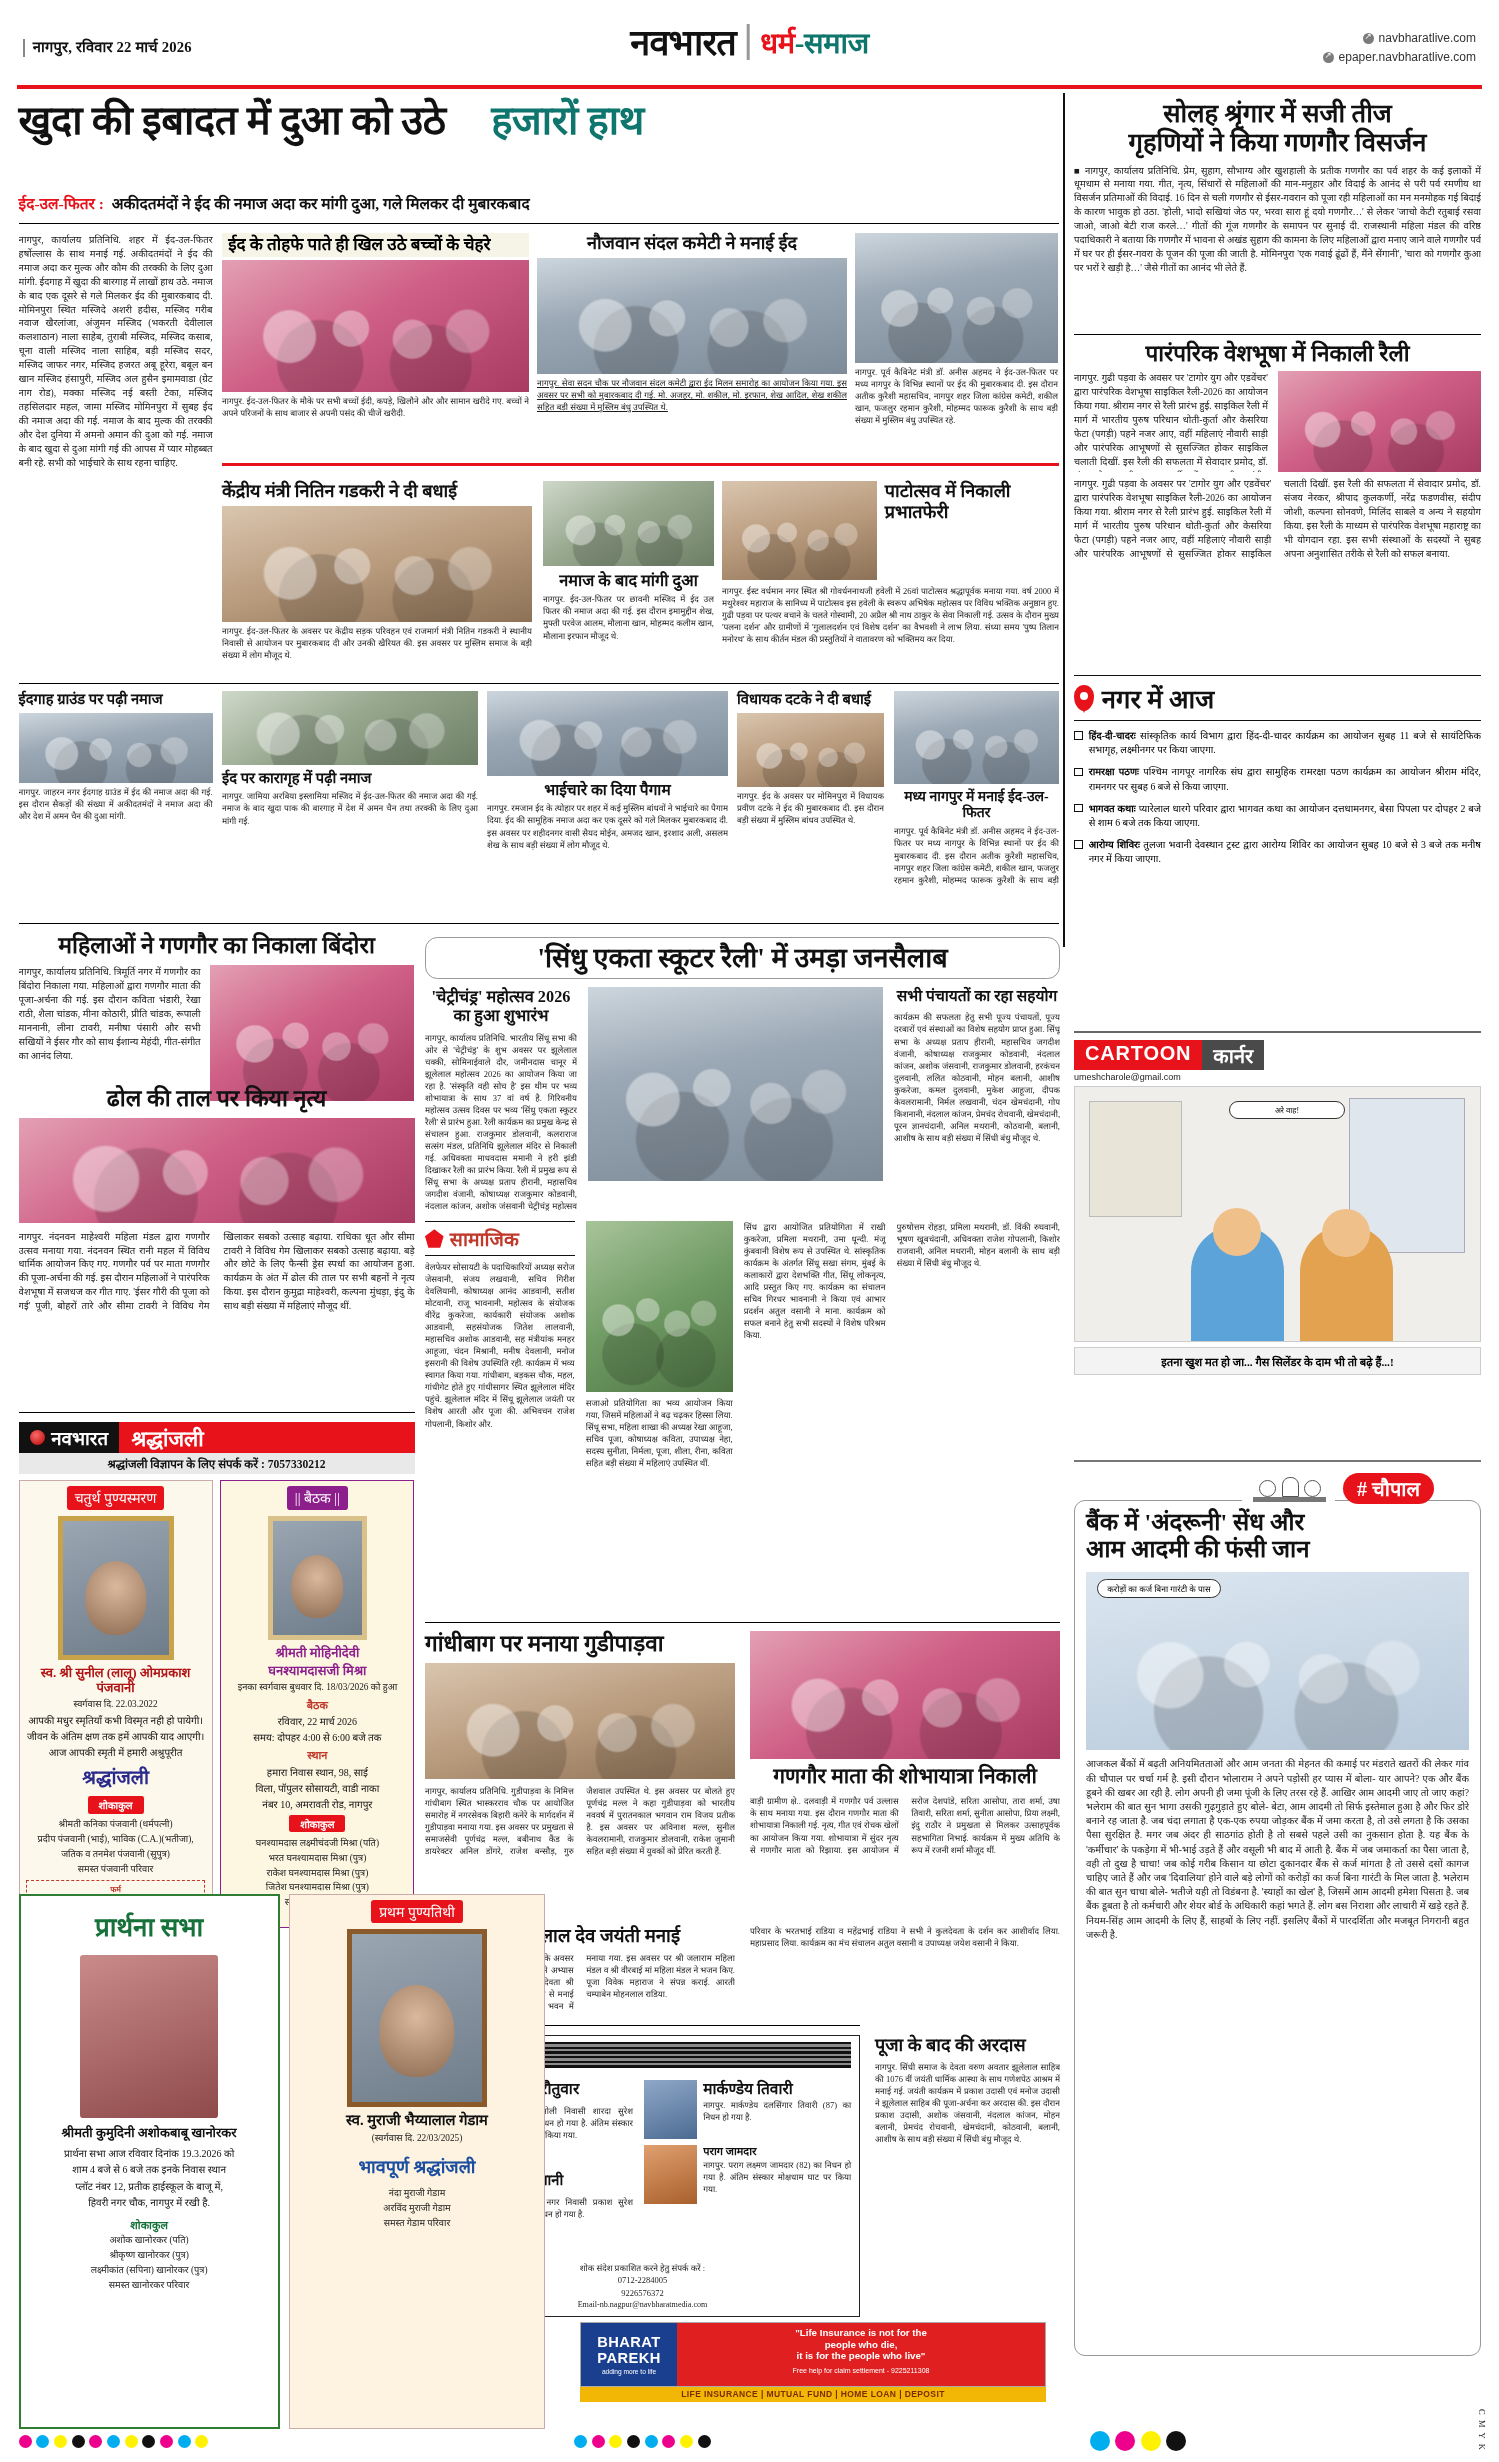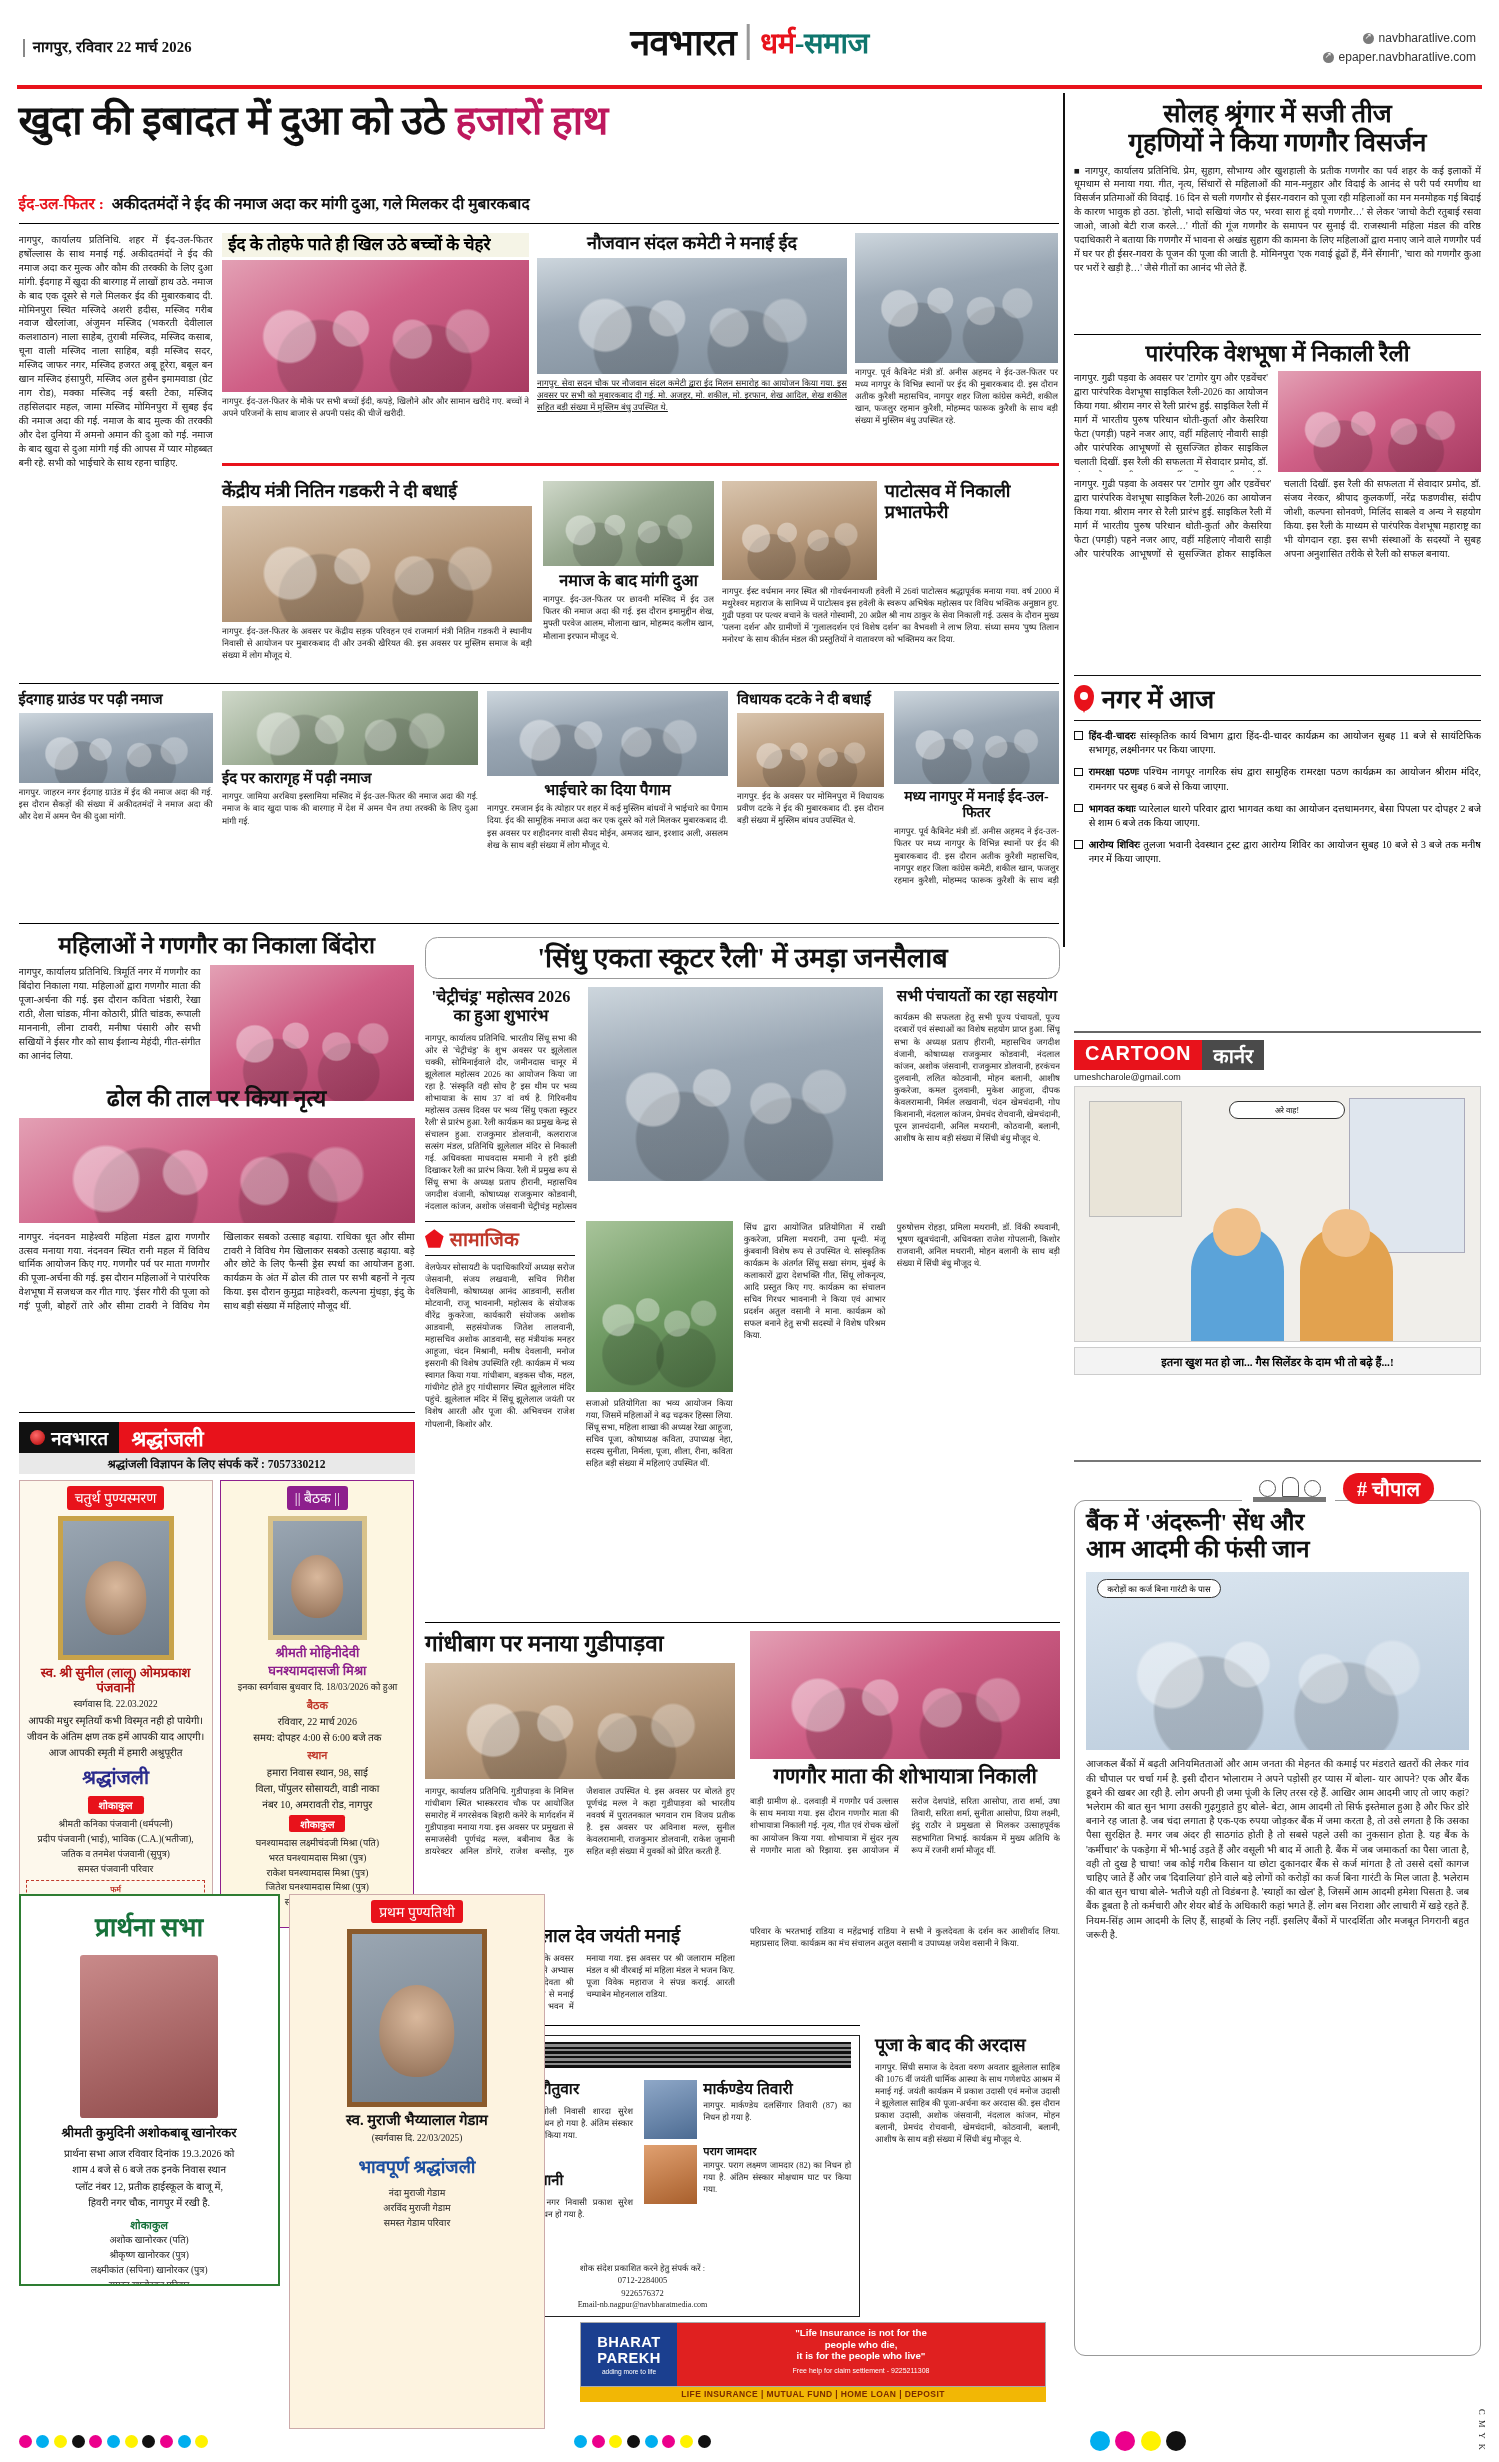--- a/index.html
+++ b/index.html
@@ -82,21 +82,21 @@
   .red-rule { height: 3.9px; background: #e8121b; margin: 0 17px; }
 
   
   .hr-thin { border-top: 0.8px solid #000; }
   .hr-med  { border-top: 1.6px solid #000; }
 
   .hl-xl {
     font-size: 35px; font-weight: bold; line-height: 1.12; color: #111;
     letter-spacing: -0.4px;
   }
-  .hl-xl .red { color: #be185d; }
+  .hl-xl .red { color: #0f766e; margin-left: 36px; }
   .hl-lg { font-size: 24px; font-weight: bold; line-height: 1.14; color: #111; }
   .hl-md { font-size: 18px; font-weight: bold; line-height: 1.18; color: #111; }
   .hl-sm { font-size: 14px; font-weight: bold; line-height: 1.2; color: #111; }
   .hl-xs { font-size: 11.6px; font-weight: bold; line-height: 1.2; color: #111; }
   .body-txt {
     font-size: 9.6px; line-height: 1.45; color: #1b1b1b; text-align: justify;
     font-family: "Liberation Serif", serif;
   }
   .body-txt-sm { font-size: 8.5px; line-height: 1.42; text-align: justify; color: #1b1b1b; }
   .kicker { font-size: 15.5px; font-weight: bold; color: #e8121b; }
@@ -688,21 +688,21 @@
         <div class="memo-line">घनश्यामदास लक्ष्मीचंदजी मिश्रा (पति)</div>
         <div class="memo-line">भरत घनश्यामदास मिश्रा (पुत्र)</div>
         <div class="memo-line">राकेश घनश्यामदास मिश्रा (पुत्र)</div>
         <div class="memo-line">जितेश घनश्यामदास मिश्रा (पुत्र)</div>
         <div class="memo-line">समस्त मिश्रा परिवार</div>
       </div>
     </div>
   </div>
 
   <div class="abs" style="left:18.6px; top:1894px; width:261px;">
-    <div class="prarthana" style="height:392px;">
+    <div class="prarthana" style="height:535px;">
       <div class="prarthana-title">प्रार्थना सभा</div>
       <div style="width:138px; height:163px; margin:11px auto 6.2px; background:linear-gradient(160deg,#c98a8a,#8f4a4a); border-radius:3.1px;"></div>
       <div style="font-size:13px; font-weight:bold; color:#111; line-height:1.25; margin-top:4.7px;">श्रीमती कुमुदिनी अशोकबाबू खानोरकर</div>
       <div class="memo-sub" style="margin-top:6.2px;">प्रार्थना सभा आज रविवार दिनांक 19.3.2026 को</div>
       <div class="memo-sub">शाम 4 बजे से 6 बजे तक इनके निवास स्थान</div>
       <div class="memo-sub">प्लॉट नंबर 12, प्रतीक हाईस्कूल के बाजू में,</div>
       <div class="memo-sub">हिवरी नगर चौक, नागपुर में रखी है.</div>
       <div style="font-size:11px; font-weight:bold; color:#17713a; margin-top:7.8px;">शोकाकुल</div>
       <div class="memo-line">अशोक खानोरकर (पति)</div>
       <div class="memo-line">श्रीकृष्ण खानोरकर (पुत्र)</div>

